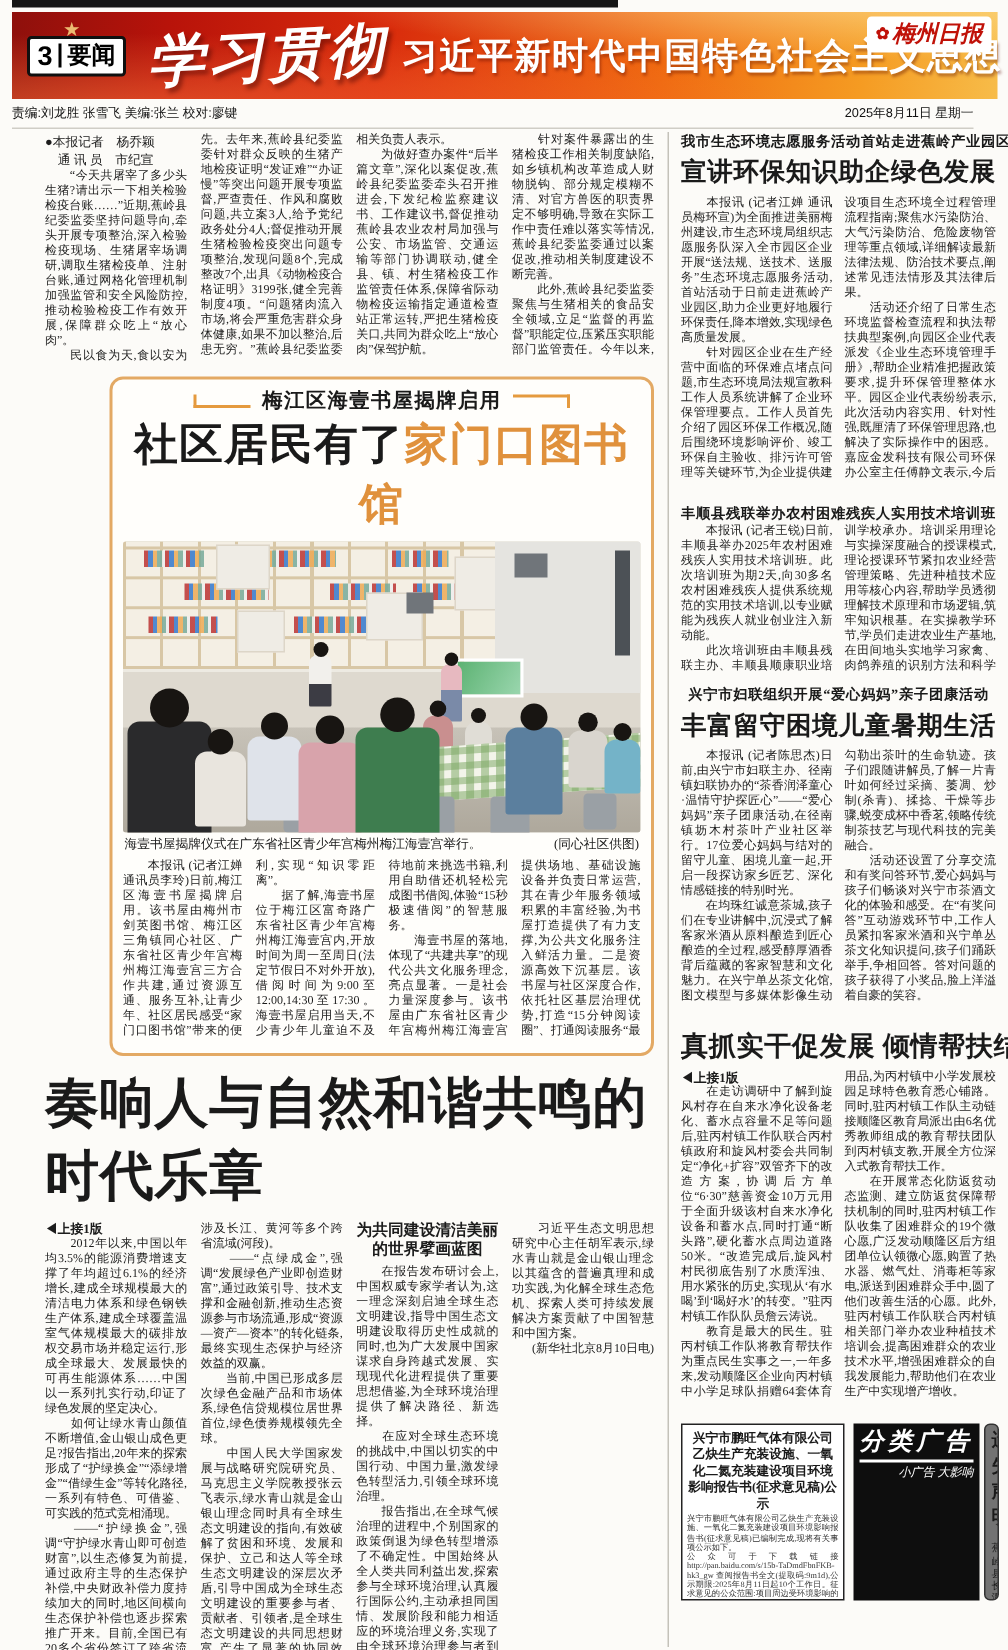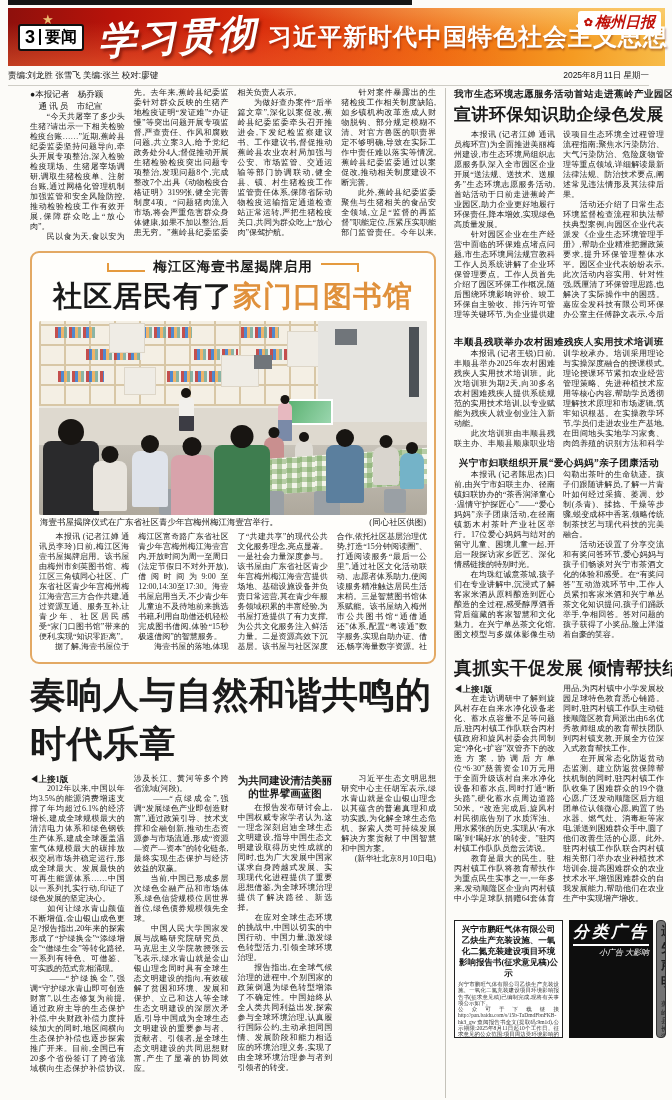--- a/index.html
+++ b/index.html
@@ -43,21 +43,21 @@
   .kicker{text-align:center;font-size:15px;letter-spacing:1.5px;color:#111;font-weight:600;}
   .lead-headline{text-align:center;font-size:38px;font-weight:900;letter-spacing:1px;line-height:1.08;
     font-family:"Liberation Sans",sans-serif;margin:3px 0 7px;}
   .cols{column-gap:9px;column-fill:auto;text-align:justify;overflow:hidden;
     font-size:8px;line-height:10px;color:#1c1c1c;}
   .cols .txt{white-space:pre-line;}
   .byline{font-size:8.5px;line-height:12px;white-space:pre-line;}
   .lead-body{height:156px;column-count:4;}
 
   
-  .feature{margin-top:7px;border:2px solid #e3a964;border-radius:9px;padding:5px 7px 6px;position:relative;background:#fffefb;}
+  .feature{margin-top:7px;border:2px solid #e3a964;border-radius:9px;padding:5px 7px 6px;position:relative;background:#fffefb;margin-left:43px;}
   .f-kicker-row{display:flex;align-items:center;justify-content:center;gap:8px;}
   .f-kicker{font-size:13.5px;letter-spacing:1px;font-weight:600;}
   .bracket{width:36px;height:7px;flex:0 0 auto;}
   .bracket.l{border-left:2px solid #e59a3e;border-bottom:2px solid #e59a3e;}
   .bracket.r{border-right:2px solid #e59a3e;border-top:2px solid #e59a3e;}
   .f-headline{text-align:center;font-size:29px;font-weight:900;letter-spacing:1px;
     font-family:"Liberation Sans",sans-serif;margin:1px 0 4px;}
   .f-headline .orange{color:#e0913c;}
   .caption-row{display:flex;justify-content:space-between;font-size:8.5px;padding:2px 1px;}
   .feature-body{height:124px;column-count:4;margin-top:1px;}
@@ -297,20 +297,21 @@
         <div class="r-kicker">丰顺县残联举办农村困难残疾人实用技术培训班</div>
         <div class="cols r-body hB">
           <div class="txt">　　本报讯 (记者王锐)日前,丰顺县举办2025年农村困难残疾人实用技术培训班。此次培训班为期2天,向30多名农村困难残疾人提供系统规范的实用技术培训,以专业赋能为残疾人就业创业注入新动能。
 　　此次培训班由丰顺县残联主办、丰顺县顺康职业培训学校承办。培训采用理论与实操深度融合的授课模式,理论授课环节紧扣农业经营管理策略、先进种植技术应用等核心内容,帮助学员透彻理解技术原理和市场逻辑,筑牢知识根基。在实操教学环节,学员们走进农业生产基地,在田间地头实地学习家禽、肉鸽养殖的识别方法和科学防治技巧。这种“课堂讲授+田间实操”的联动模式,精准对接学员需求,推动学员从单纯的“劳力输出”向高效的“技术创收”转型。
 　　据了解,举办此次培训班是丰顺县推动残疾人事业发展、助力乡村振兴的重要举措之一,培训班为农村残疾人搭建起广阔的就业创业平台,帮助他们更好地融入社会大家庭,在奋斗中实现自身价值,共享经济社会发展成果。</div>
         </div>
       </div>
 
       <div class="r-art">
         <div class="r-kicker">兴宁市妇联组织开展“爱心妈妈”亲子团康活动</div>
+        <div class="r-headline">丰富留守困境儿童暑期生活</div>
         <div class="cols r-body hC">
           <div class="txt">　　本报讯 (记者陈思杰)日前,由兴宁市妇联主办、径南镇妇联协办的“茶香润泽童心·温情守护探匠心”——“爱心妈妈”亲子团康活动,在径南镇坜木村茶叶产业社区举行。17位爱心妈妈与结对的留守儿童、困境儿童一起,开启一段探访家乡匠艺、深化情感链接的特别时光。
 　　在均珠红诚意茶城,孩子们在专业讲解中,沉浸式了解客家米酒从原料酿造到匠心酿造的全过程,感受醇厚酒香背后蕴藏的客家智慧和文化魅力。在兴宁单丛茶文化馆,图文模型与多媒体影像生动勾勒出茶叶的生命轨迹。孩子们跟随讲解员,了解一片青叶如何经过采摘、萎凋、炒制(杀青)、揉捻、干燥等步骤,蜕变成杯中香茗,领略传统制茶技艺与现代科技的完美融合。
 　　活动还设置了分享交流和有奖问答环节,爱心妈妈与孩子们畅谈对兴宁市茶酒文化的体验和感受。在“有奖问答”互动游戏环节中,工作人员紧扣客家米酒和兴宁单丛茶文化知识提问,孩子们踊跃举手,争相回答。答对问题的孩子获得了小奖品,脸上洋溢着自豪的笑容。
 　　据介绍,此次活动将地方特色产业文化、知识科普与关爱行动相结合,不仅为爱心妈妈与结对儿童创造了宝贵的共处时光,更通过寓教于乐的方式,让孩子们近距离接触家乡的客家米酒酿造和单丛茶制作工艺,为孩子们打开认知家乡文化的窗口。</div>
         </div>
       </div>
 
       <div class="r-art">
         <div class="r-headline small">真抓实干促发展  倾情帮扶结硕果</div>

